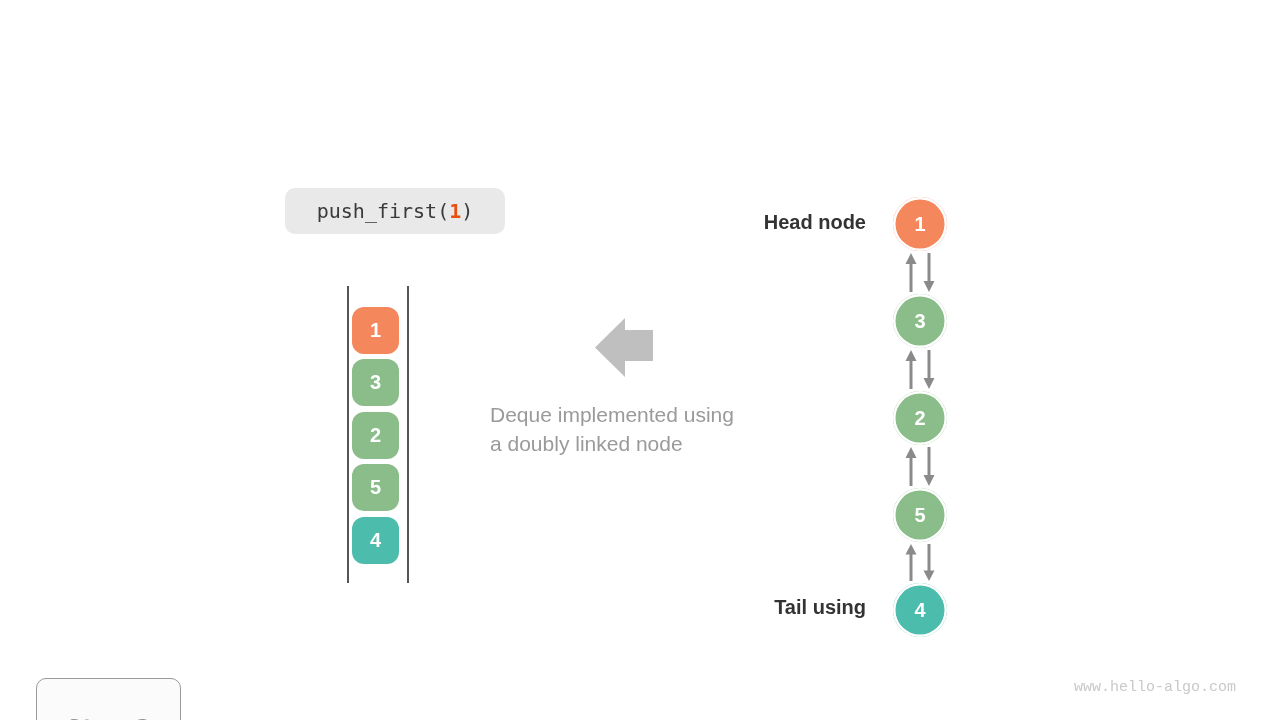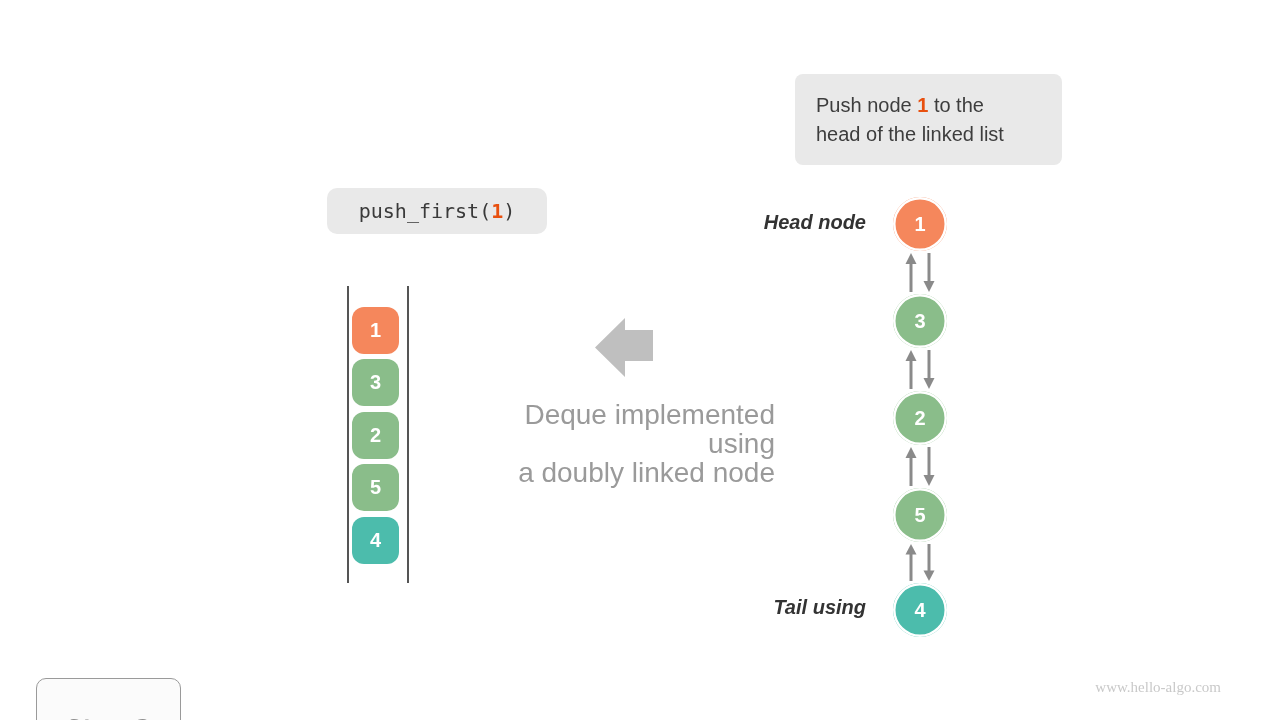--- a/index.html
+++ b/index.html
@@ -32,21 +32,20 @@
   .code-box {
     position: absolute;
     left: 285px; top: 188px;
     width: 220px; height: 46px;
     background: var(--box_bg);
     border-radius: 10px;
     display: flex; align-items: center; justify-content: center;
     font-family: "DejaVu Sans Mono", "Liberation Mono", monospace;
     font-size: 20px;
     color: #3a3a3a;
-    margin-left: 42px;
   }
   .code-box .hl { font-weight: bold; }
 
   
   .rail {
     position: absolute;
     top: 286px; height: 297px; width: 2px;
     background: var(--rail_dark);
   }
   .rail.left  { left: 347px; }
@@ -71,22 +70,22 @@
     position: absolute;
     left: 595px; top: 318px;
     width: 58px; height: 59px;
   }
 
   
   .caption {
     position: absolute;
     left: 490px; top: 400px;
     width: 285px;
-    text-align: right;
-    font-size: 28px; line-height: 29px;
+    text-align: left;
+    font-size: 21px; line-height: 29px;
     color: var(--muted_text);
   }
 
   
   .node {
     position: absolute;
     left: 891px;
     width: 58px; height: 58px;
     border-radius: 50%;
     border: 2.5px solid;
@@ -103,55 +102,50 @@
   }
   .pair line { stroke: var(--pointer_gray); stroke-width: 3; }
   .pair polygon { fill: var(--pointer_gray); }
 
   .node-label {
     position: absolute;
     left: 640px; width: 226px;
     text-align: right;
     font-size: 20px; font-weight: bold;
     color: var(--label_dark);
-    font-style: italic;
   }
 
   
   .step-box {
     position: absolute;
     left: 36px; top: 678px;
     width: 145px; height: 64px;
     background: #fbfbfb;
     border: 1.5px solid var(--step_border);
     border-radius: 10px;
     display: flex; align-items: flex-end; justify-content: center;
     font-family: "DejaVu Sans Mono", "Liberation Mono", monospace;
     font-size: 23px; font-weight: bold;
     color: var(--step_text);
   }
 
   
   .watermark {
     position: absolute;
-    right: 59px; top: 679px;
-    font-family: Liberation Serif, serif;
+    right: 44px; top: 679px;
+    font-family: Liberation Mono, monospace;
     font-size: 15px;
     color: var(--watermark_gray);
   }
 </style>
 </head>
 <body>
 
 <div class="canvas">
 
-  <div class="callout">
-    <div class="txt"><span data-bind="callout.text_before">Push node </span><span class="hl" data-bind="callout.highlight">1</span><span class="txt" data-bind="callout.text_after"> to the
-head of the linked list</span></div>
-  </div>
 
   <div class="code-box">
     <span data-bind="operation.code_before">push_first(</span>
       <span class="hl" data-bind="operation.highlight">1</span>
       <span data-bind="operation.code_after">)</span>
   </div>
 
   <div class="rail left"></div>
   <div class="rail right"></div>
 

